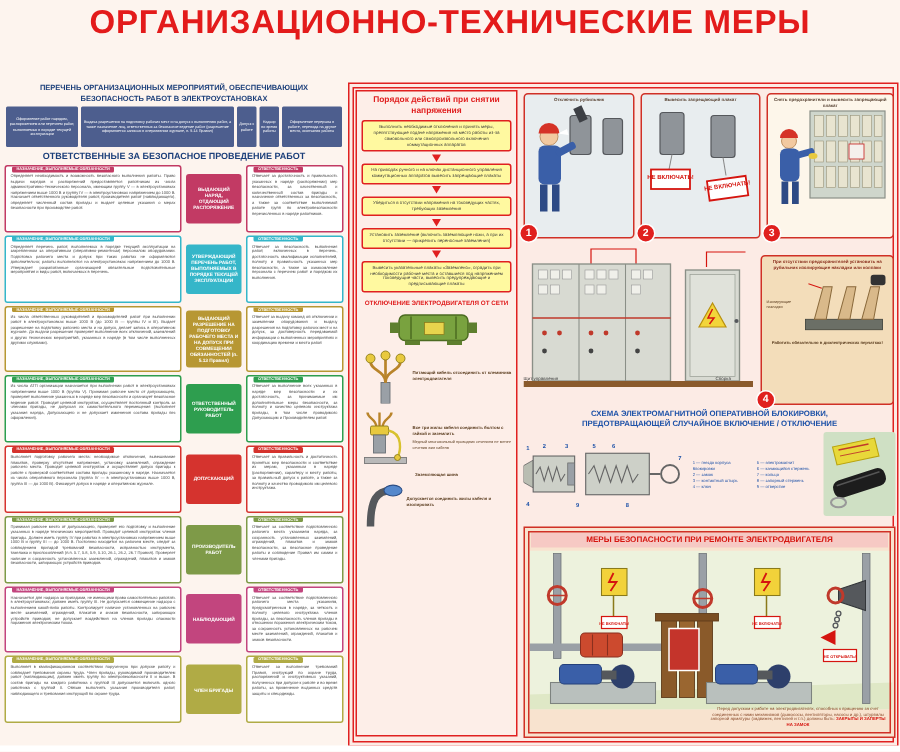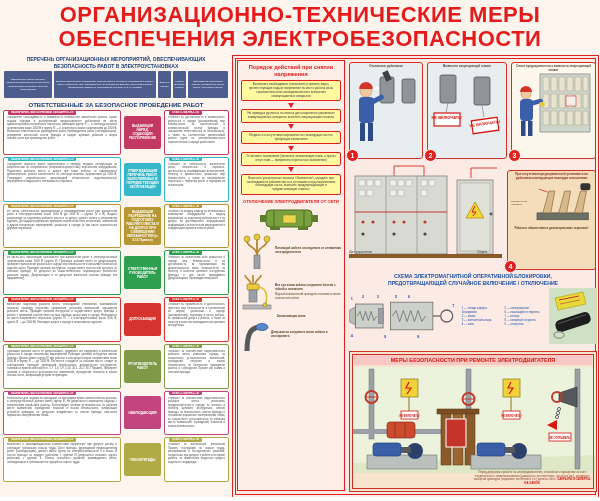--- a/index.html
+++ b/index.html
@@ -70,21 +70,20 @@
   .rep-note b{color:#d5150f;}
   .pagefoot{left:0;top:497px;width:600px;height:4px;background:#ffffff;}
 </style>
 </head>
 <body>
 
 <div id="poster">
 
   <div class="abs title">
     <div>ОРГАНИЗАЦИОННО-ТЕХНИЧЕСКИЕ МЕРЫ</div>
-    <div>ОБЕСПЕЧЕНИЯ ЭЛЕКТРОБЕЗОПАСНОСТИ</div>
   </div>
 
   <div class="abs left-col">
     <div class="left-header">ПЕРЕЧЕНЬ ОРГАНИЗАЦИОННЫХ МЕРОПРИЯТИЙ, ОБЕСПЕЧИВАЮЩИХ БЕЗОПАСНОСТЬ РАБОТ В ЭЛЕКТРОУСТАНОВКАХ</div>
     <div class="measures">
       <div class="mbox" style="flex:0 0 46px">Оформление работ нарядом, распоряжением или перечнем работ, выполняемых в порядке текущей эксплуатации</div>
       <div class="mbox" style="flex:0 0 100px">Выдача разрешения на подготовку рабочих мест и на допуск к выполнению работ, а также назначение лиц, ответственных за безопасное ведение работ (разрешение оформляется записью в оперативном журнале, п. 5.14 Правил)</div>
       <div class="mbox" style="flex:1">Допуск к работе</div>
       <div class="mbox" style="flex:1">Надзор во время работы</div>
       <div class="mbox" style="flex:0 0 38px">Оформление перерыва в работе, перевода на другое место, окончания работы</div>

